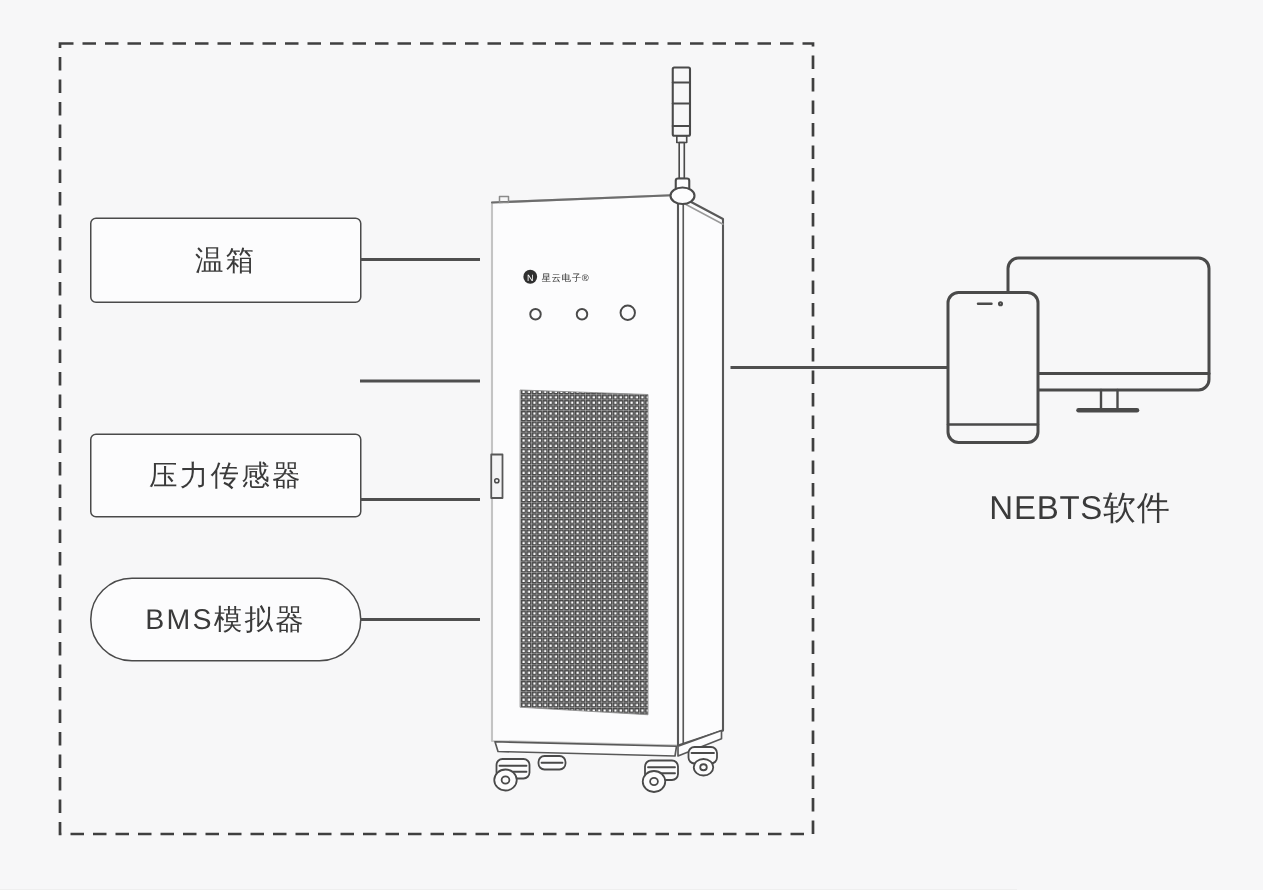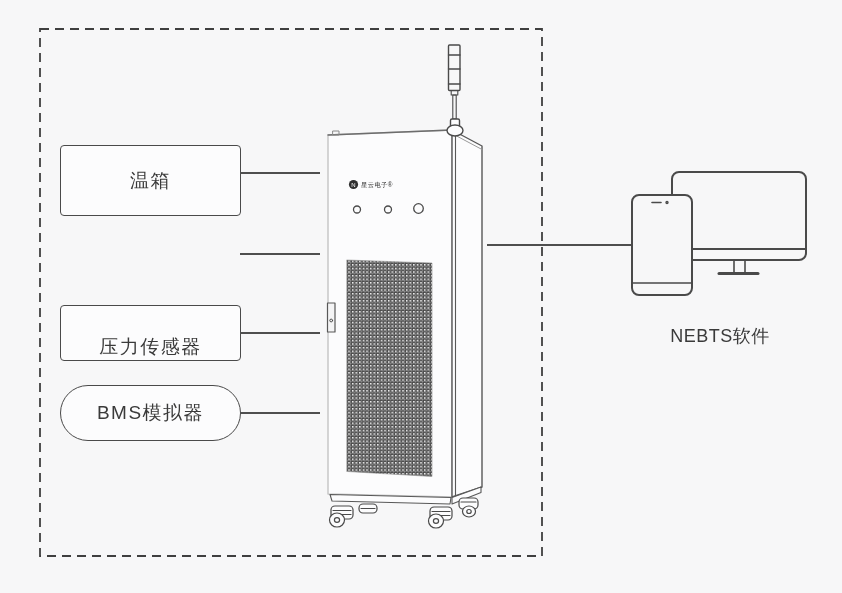--- a/index.html
+++ b/index.html
@@ -2,44 +2,44 @@
 <html><head>
 <meta charset="utf-8">
 <style>
   html,body{margin:0;padding:0;background:#e9e9ea;}
   .canvas{
     position:relative;width:842px;height:593px;background:#f7f7f8;
     font-family:"Liberation Sans",sans-serif;overflow:hidden;
   }
   .abs{position:absolute;}
   .pbox{
-    position:absolute;left:60px;width:181px;height:71px;
+    position:absolute;left:60px;width:181px;height:57px;
     border:1.5px solid #4a4a4a;border-radius:4px;background:#fcfcfd;
     display:flex;align-items:center;justify-content:center;
     font-size:19px;color:#3a3a3a;letter-spacing:1.5px;box-sizing:border-box;
   }
   .connector{position:absolute;height:2px;background:#4f4f4f;}
   .software-label{
     position:absolute;left:617px;top:324px;width:206px;text-align:center;
-    font-size:18px;color:#3a3a3a;letter-spacing:.5px;
+    font-size:22px;color:#3a3a3a;letter-spacing:.5px;
   }
 </style>
 </head>
 <body>
 
 <div class="canvas">
 
   <svg class="abs" style="left:38px;top:27px;" width="506" height="531">
     <rect x="2" y="2" width="502" height="527" fill="none" stroke="#3f3f3f" stroke-width="1.8" stroke-dasharray="9 6"></rect>
   </svg>
 
   <div class="pbox" style="top:145px;">
     <span>温箱</span>
   </div>
-  <div class="pbox" style="top:305px;height:56px;align-items:flex-end;">
+  <div class="pbox" style="top:289px;height:56px;">
     <span>压力传感器</span>
   </div>
   <div class="pbox" style="top:385px;height:56px;border-radius:28px;">
     <span>BMS模拟器</span>
   </div>
 
   <div class="connector" style="left:240px;top:172px;width:80px;"></div>
   <div class="connector" style="left:240px;top:253px;width:80px;"></div>
   <div class="connector" style="left:240px;top:332px;width:80px;"></div>
   <div class="connector" style="left:240px;top:412px;width:80px;"></div>

